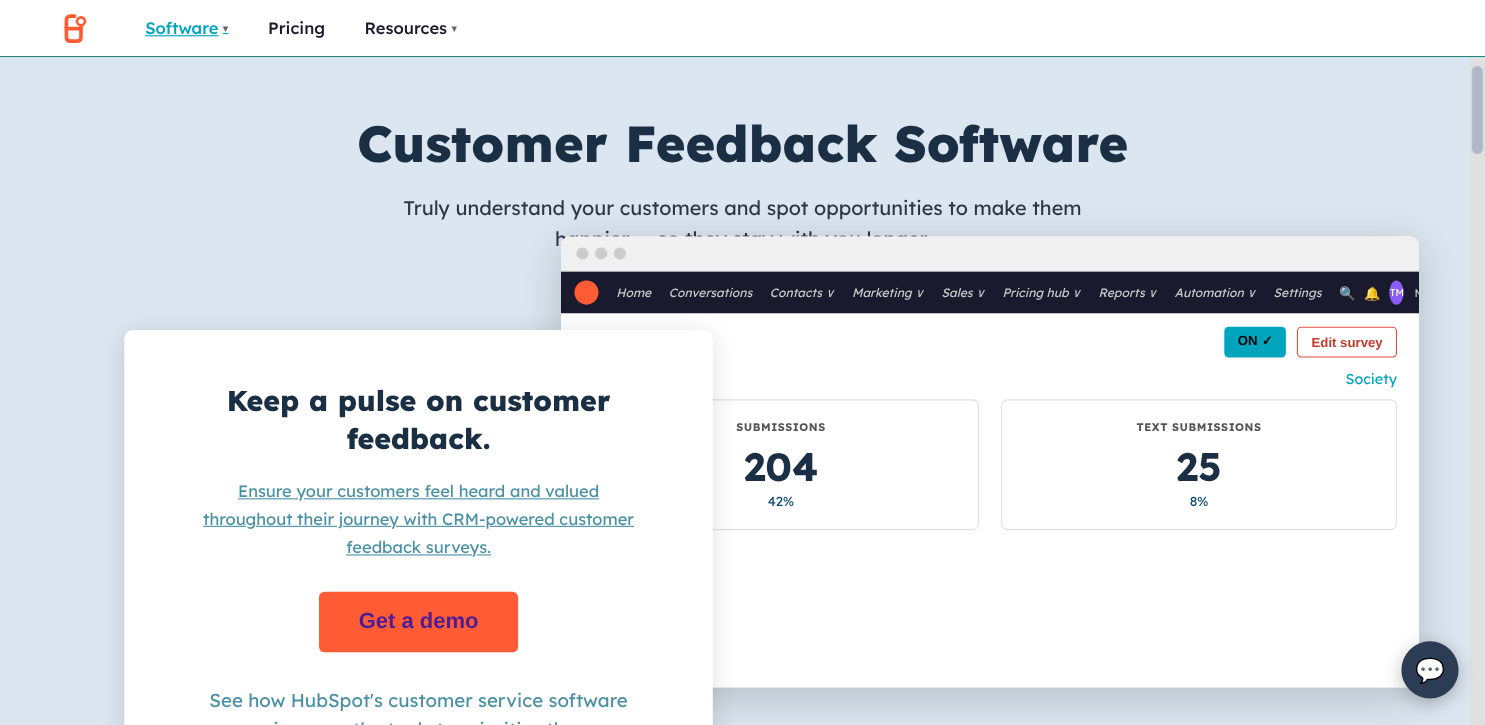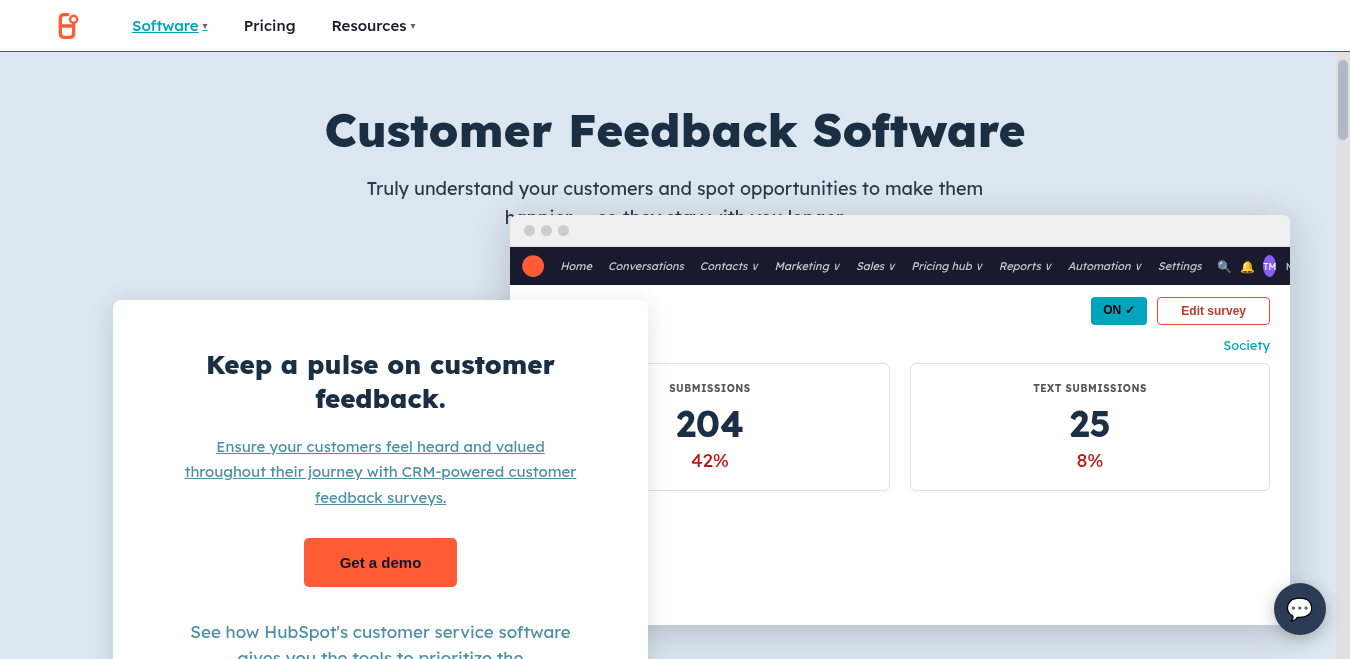--- a/index.html
+++ b/index.html
@@ -203,21 +203,21 @@
       font-weight: 600;
       cursor: pointer;
       display: flex;
       align-items: flex-start;
       gap: 4px;
     }
     .btn-edit-survey {
       background: #fff;
       color: #c0392b;
       border: 1.5px solid #e74c3c;
-      padding: 6px 23px;
+      padding: 6px 12px;
       border-radius: 4px;
       font-size: 12px;
       font-weight: 600;
       cursor: pointer;
     }
     .stats-export-row {
       display: flex;
       justify-content: flex-end;
       margin-bottom: 10px;
     }
@@ -246,22 +246,22 @@
       letter-spacing: 0.5px;
       text-transform: uppercase;
     }
     .stat-value {
       font-size: 36px;
       font-weight: 700;
       color: #1a2e44;
       margin: 6px 0 2px;
     }
     .stat-percent {
-      font-size: 19px;
-      color: #b91c1c;
+      font-size: 12px;
+      color: #0c4a6e;
     }
     .nps-label {
       font-size: 11px;
       color: #333;
       margin-top: 12px;
       text-align: left;
     }
 
     
     .left-card {
@@ -284,25 +284,25 @@
     }
     .left-card-body {
       font-size: 15px;
       color: #4a90a4;
       line-height: 1.7;
       margin-bottom: 28px;
       text-decoration: underline;
     }
     .btn-demo {
       background: #ff5c35;
-      color: #0f172a;
+      color: #4c1d95;
       border: none;
       padding: 16px 36px;
       border-radius: 5px;
-      font-size: 15px;
+      font-size: 20px;
       font-weight: 700;
       cursor: pointer;
       display: inline-block;
       margin-bottom: 20px;
     }
     .left-card-footer {
       font-size: 17px;
       color: #4a90a4;
       line-height: 1.5;
       margin-top: 12px;

